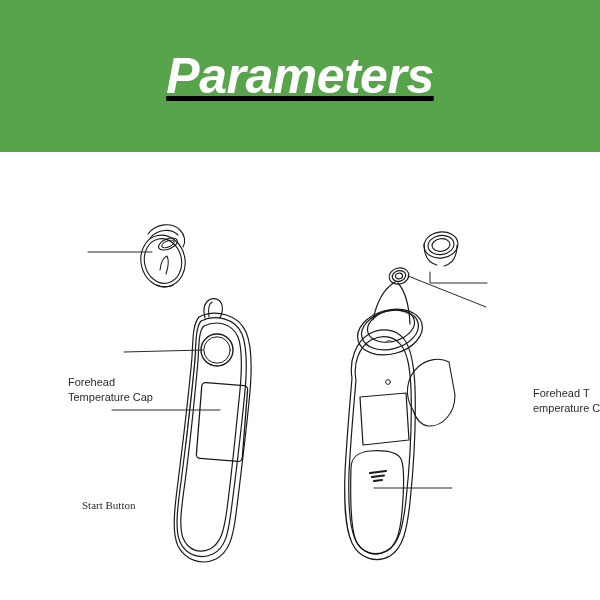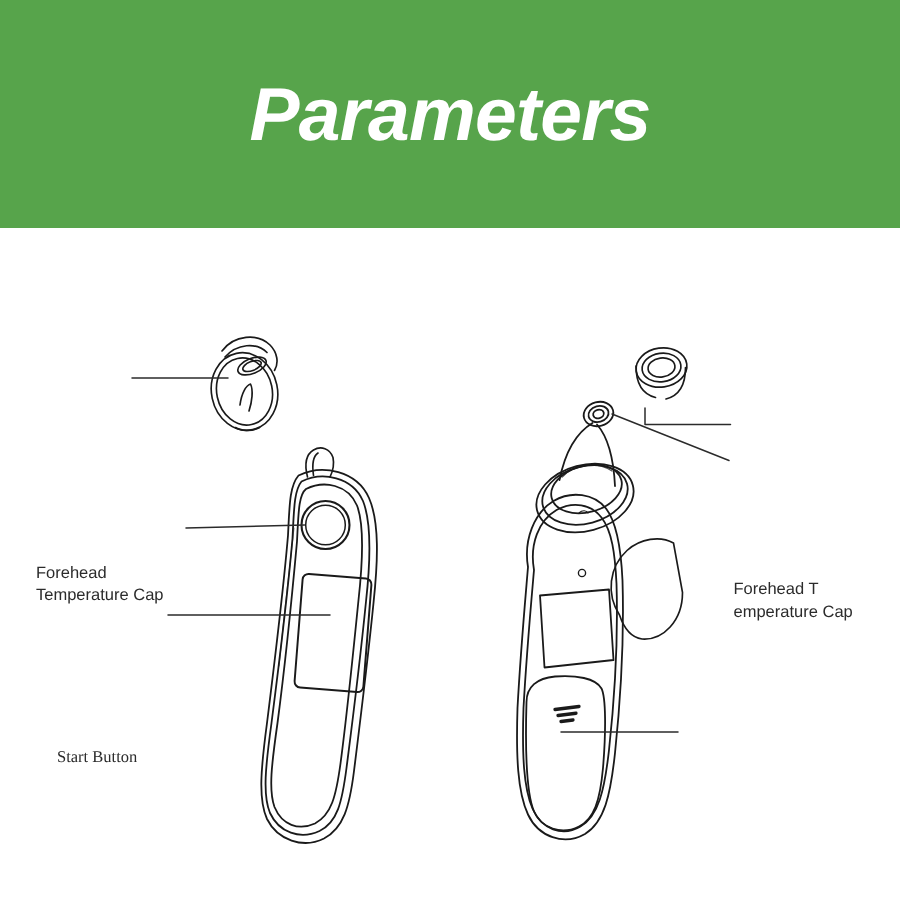--- a/index.html
+++ b/index.html
@@ -62,32 +62,33 @@
   .callout-label {
     position: absolute;
     font-family: "Liberation Sans", sans-serif;
     font-size: 11px;
     color: #2b2b2b;
     line-height: 15px;
     white-space: pre-line;
   }
   .callout-label.align-left {
     text-align: left;
+    margin-left: 44px;
   }
 
   #label-forehead-cap-left  { left: 24px;  top: 223px; width: 110px; }
   #label-start-button       { left: 38px;  top: 346px; width: 90px; font-family: Liberation Serif, serif;  }
   #label-display-screen     { left: 38px;  top: 403px; width: 100px; }
   #label-forehead-cap-right { left: 489px; top: 234px; width: 104px; }
   #label-sensor-probe       { left: 489px; top: 299px; width: 100px; }
 </style>
 </head>
 <body>
 
-<div id="header-banner" style="background: rgb(87, 164, 75);">
+<div id="header-banner" style="background: rgb(87, 164, 75); text-decoration: underline;">
   <div id="header-title" style="color: rgb(255, 255, 255);">Parameters</div>
 </div>
 
 <div id="diagram-area">
 
   <svg id="diagram-svg" viewBox="0 0 600 448" xmlns="http://www.w3.org/2000/svg">
 
     <g fill="none" stroke="#1a1a1a" stroke-linecap="round" stroke-linejoin="round">
 
       <g stroke-width="1.1">

